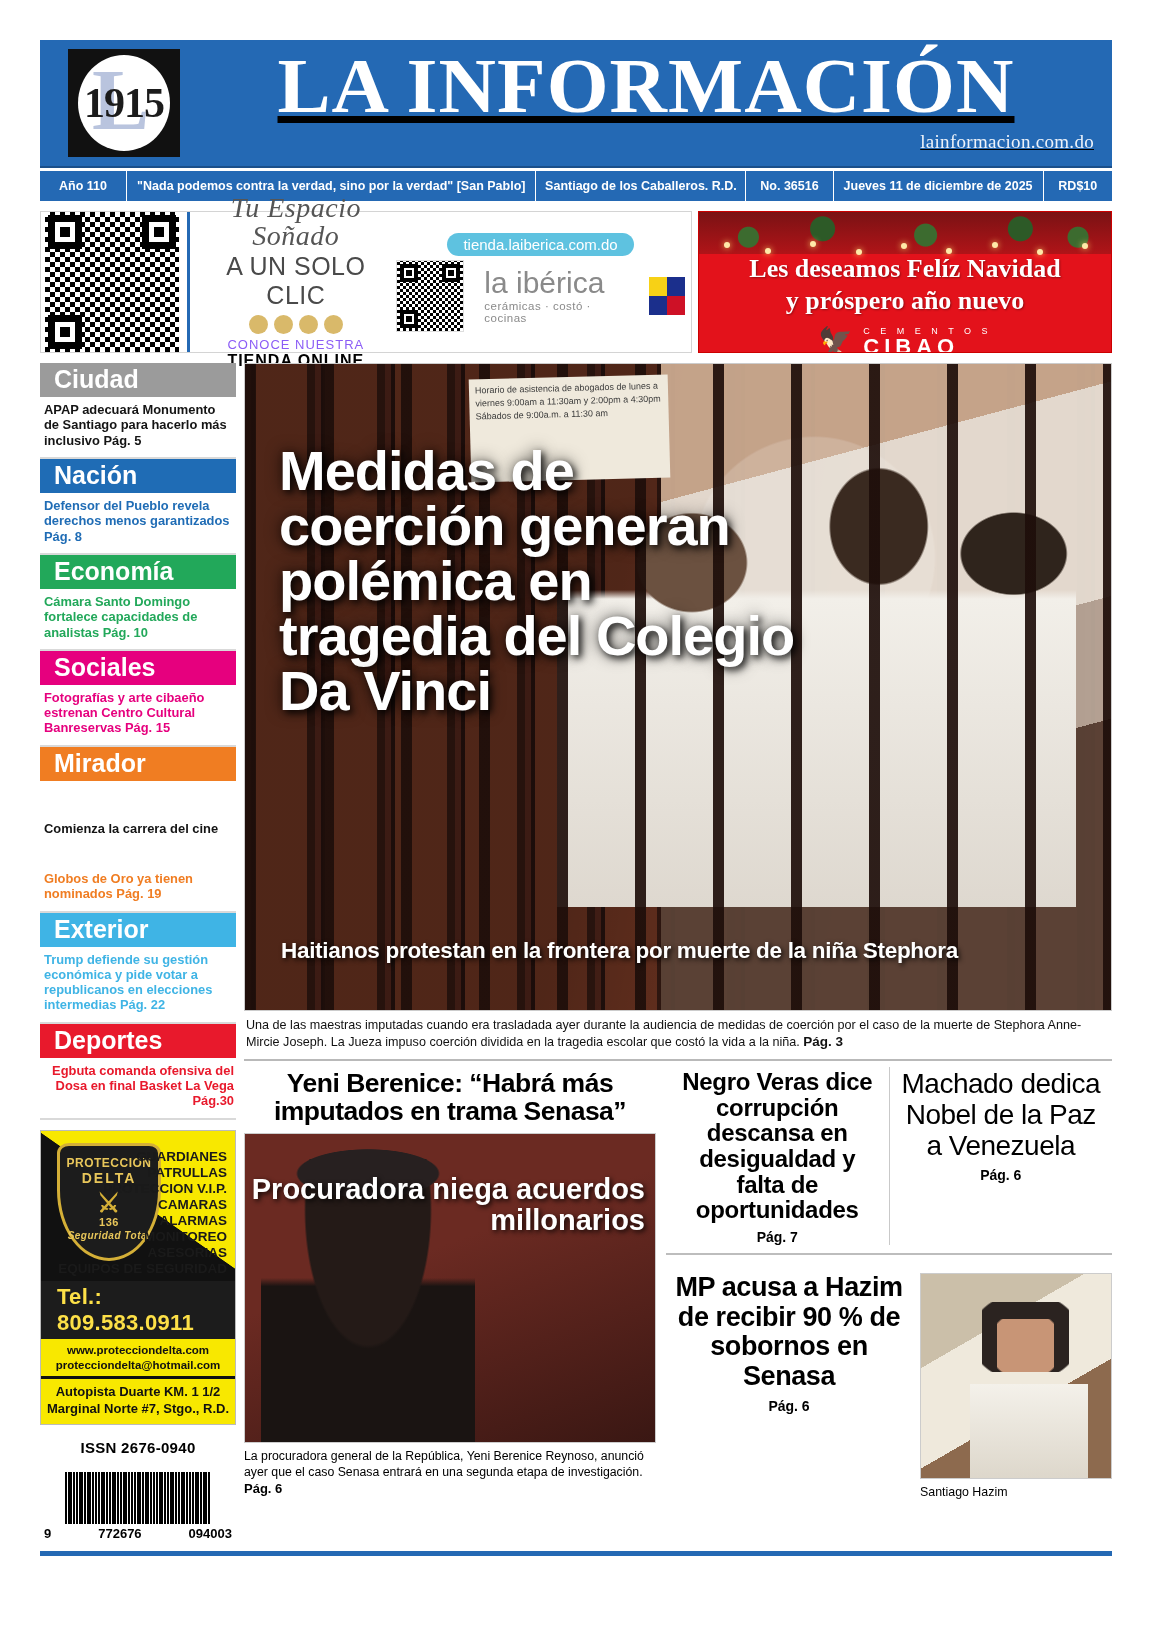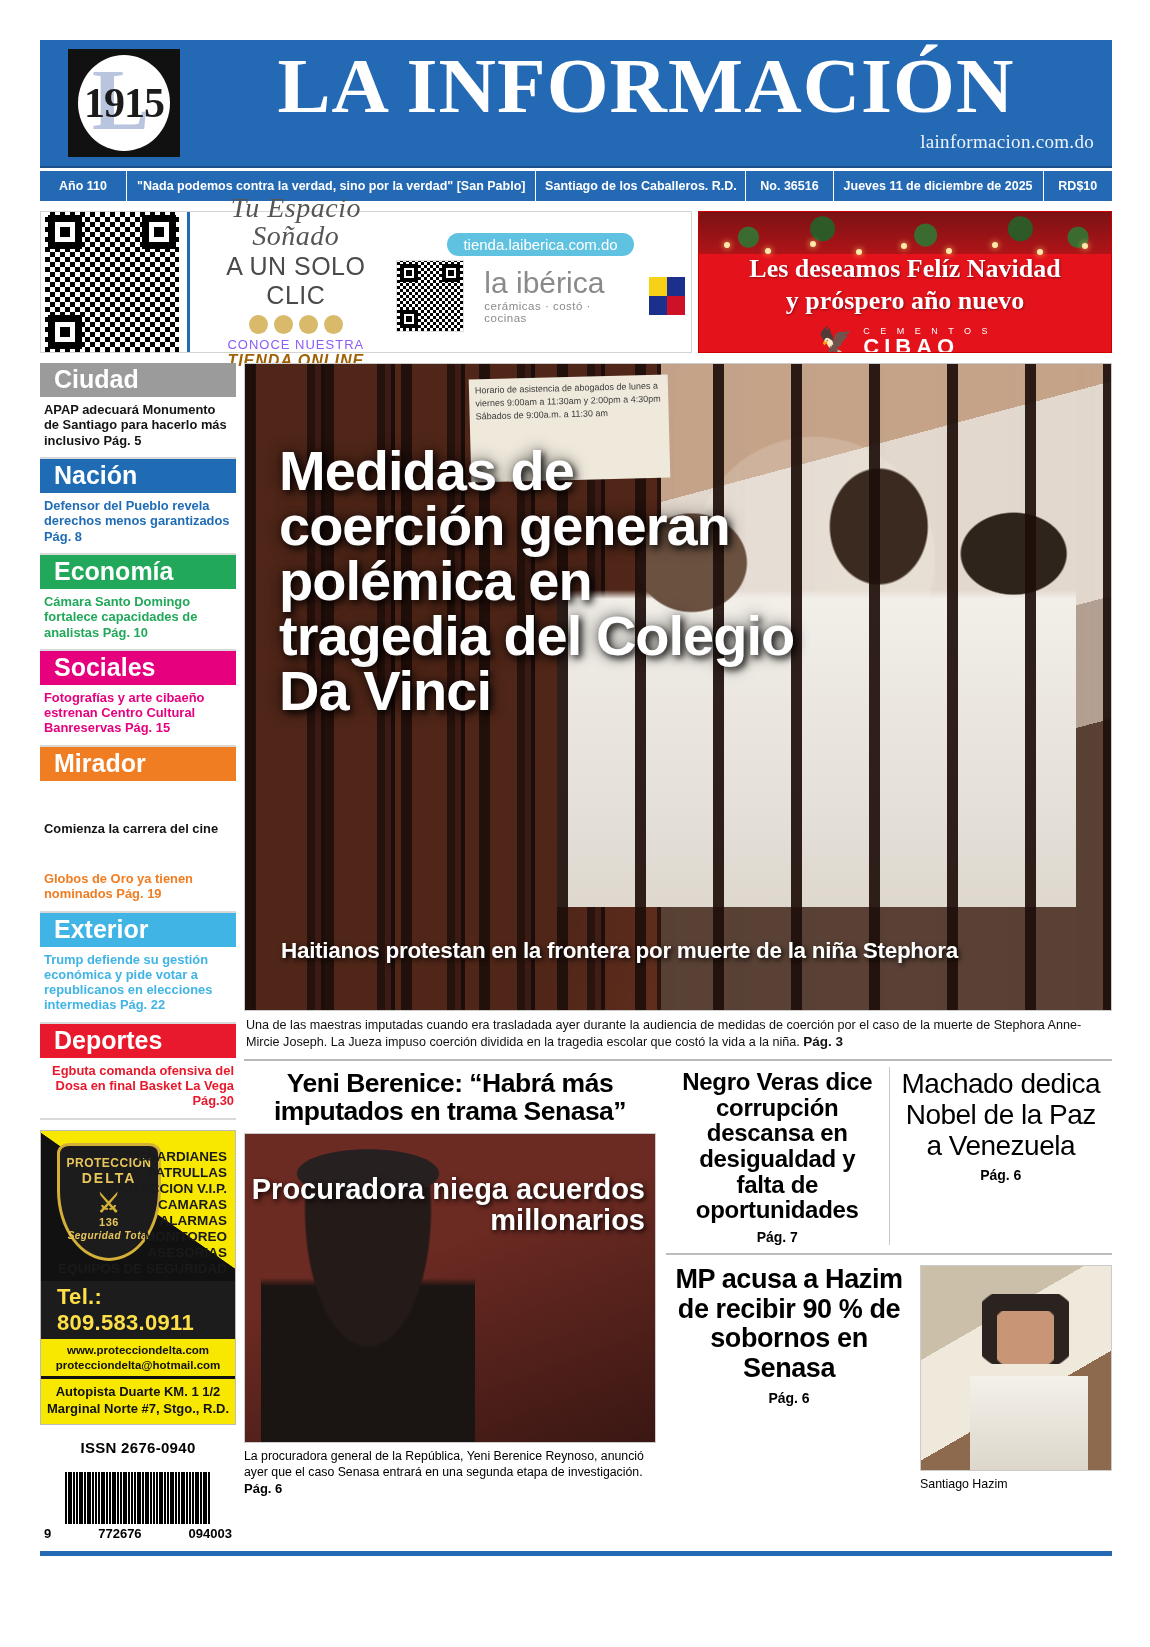--- a/index.html
+++ b/index.html
@@ -34,21 +34,21 @@
   .logo-oval .bigL {
     position:absolute; font-family:"Liberation Serif", serif;
     font-size: 86px; font-weight:700; color:#b9c4de; left:14px; top:2px; line-height:1;
   }
   .logo-oval .yr {
     position: relative; z-index:2;
     font-family:"Liberation Serif", serif; font-weight:700;
     font-size: 42px; color:#1b1b1b; letter-spacing:-1px;
   }
   .mast-title {
-    flex: 1 1 auto; text-align: center; position:relative;
+    flex: 1 1 auto; text-align: center; position:relative;text-decoration:underline;
   }
   .mast-title .name {
     font-family: "Liberation Serif", serif;
     font-weight: 700;
     font-size: 78px;
     color: #ffffff;
     letter-spacing: 1px;
     line-height: 1;
     margin-top: -6px;
     white-space: nowrap;
@@ -100,21 +100,21 @@
   .ib-left { width: 210px; text-align:center; }
   .ib-script {
     font-family:"Liberation Serif", serif; font-style:italic; font-size:28px;
     color:#555; line-height:1; letter-spacing:.5px;
   }
   .ib-clic { font-size:25px; color:#4a4a4a; letter-spacing:.5px; margin-top:2px; font-weight:400;}
   .ib-icons { margin:5px 0 3px; font-size:0; }
   .ib-icons i { display:inline-block; width:19px; height:19px; border-radius:50%;
     background:#d9b96a; margin:0 3px; }
   .ib-conoce { font-size:13px; color:#8b5cf6; letter-spacing:1px; }
-  .ib-tienda { font-size:16px; color:#a16207; letter-spacing:1px; font-weight:700;font-style:italic;}
+  .ib-tienda { font-size:16px; color:#000000; letter-spacing:1px; font-weight:700;}
   .ib-right { flex:1 1 auto; display:flex; flex-direction:column; align-items:center; }
   .ib-url {
     background:#5ec2e0; color:#fff; border-radius:12px;
     font-size:15px; padding:3px 16px; margin-bottom:4px; white-space:nowrap;
   }
   .ib-row2 { display:flex; align-items:center; gap:20px; }
   .qr-small {
     width:72px; height:72px; border:1px solid #ddd;
     background:
       repeating-linear-gradient(90deg,#000 0 3px,#fff 3px 6px),
@@ -282,21 +282,21 @@
   .yb-cap { font-size:12.3px; line-height:1.3; padding-top:6px; }
   .yb-cap b { font-size:13px; }
 
   .rt-top { display:flex; border-bottom: 2px solid #bdbdbd; padding-bottom:8px; }
   .rt-col { flex:1 1 0; padding: 2px 10px 0; text-align:center; }
   .rt-col + .rt-col { border-left: 1px solid #c9c9c9; }
   .rt-h-bold { font-size:24px; font-weight:700; line-height:1.07; letter-spacing:-.3px; }
   .rt-h-light { font-size:28px; font-weight:400; line-height:1.1; letter-spacing:-.5px; }
   .rt-pg { font-size:14px; font-weight:700; margin-top:6px; }
 
-  .rt-bot { display:flex; margin-top: 10px; gap:8px; }
+  .rt-bot { display:flex; margin-top: 18px; gap:8px; }
   .rt-bot-txt { flex:1 1 0; text-align:center; }
   .rt-bot-txt .h { font-size:27px; font-weight:700; line-height:1.1; letter-spacing:-.4px;}
   .rt-bot-txt .pg { font-size:14px; font-weight:700; margin-top:6px; }
   .rt-bot-img { flex:0 0 192px; }
   .hz-photo { height: 206px; border:1px solid #ccc; position:relative; overflow:hidden;
     background: linear-gradient(150deg,#cbbfa9 0 30%, #efe9dc 30% 62%, #8d6a4e 62% 100%); }
   .hz-photo .head {
     position:absolute; left:32%; top:14%; width:46%; height:34%;
     background: radial-gradient(ellipse at 50% 50%, #2b2320 0 54px, transparent 56px);
   }

